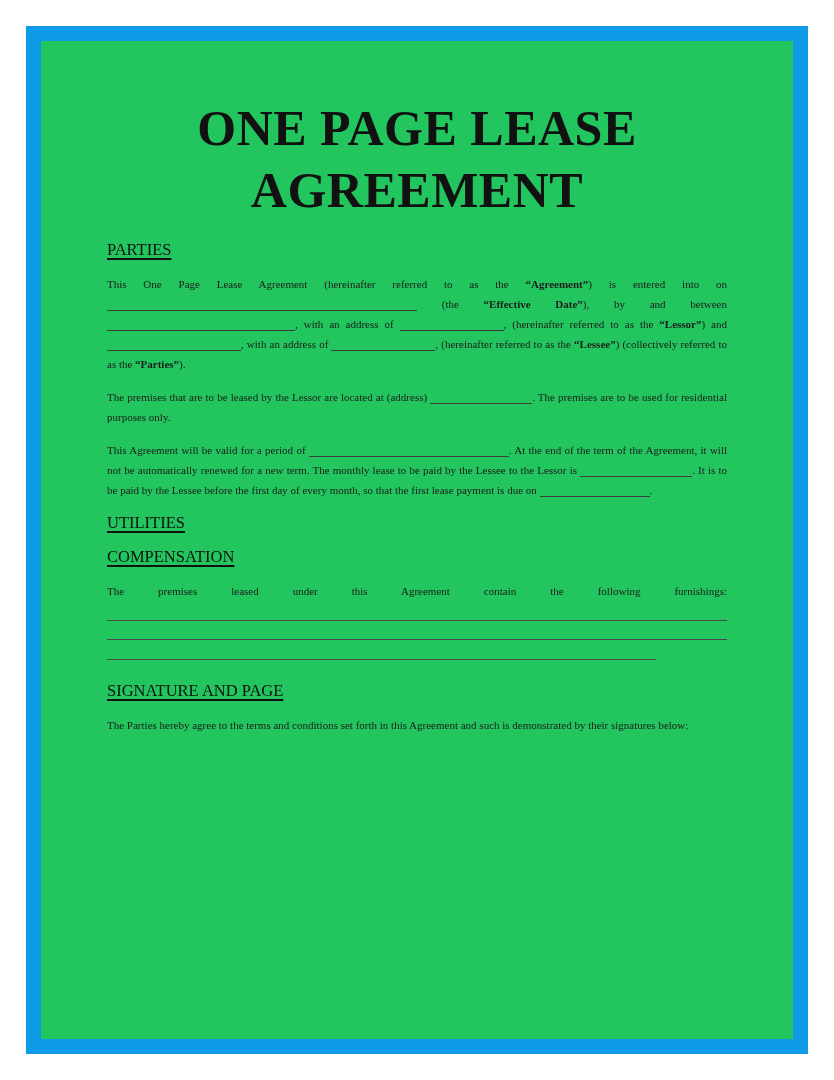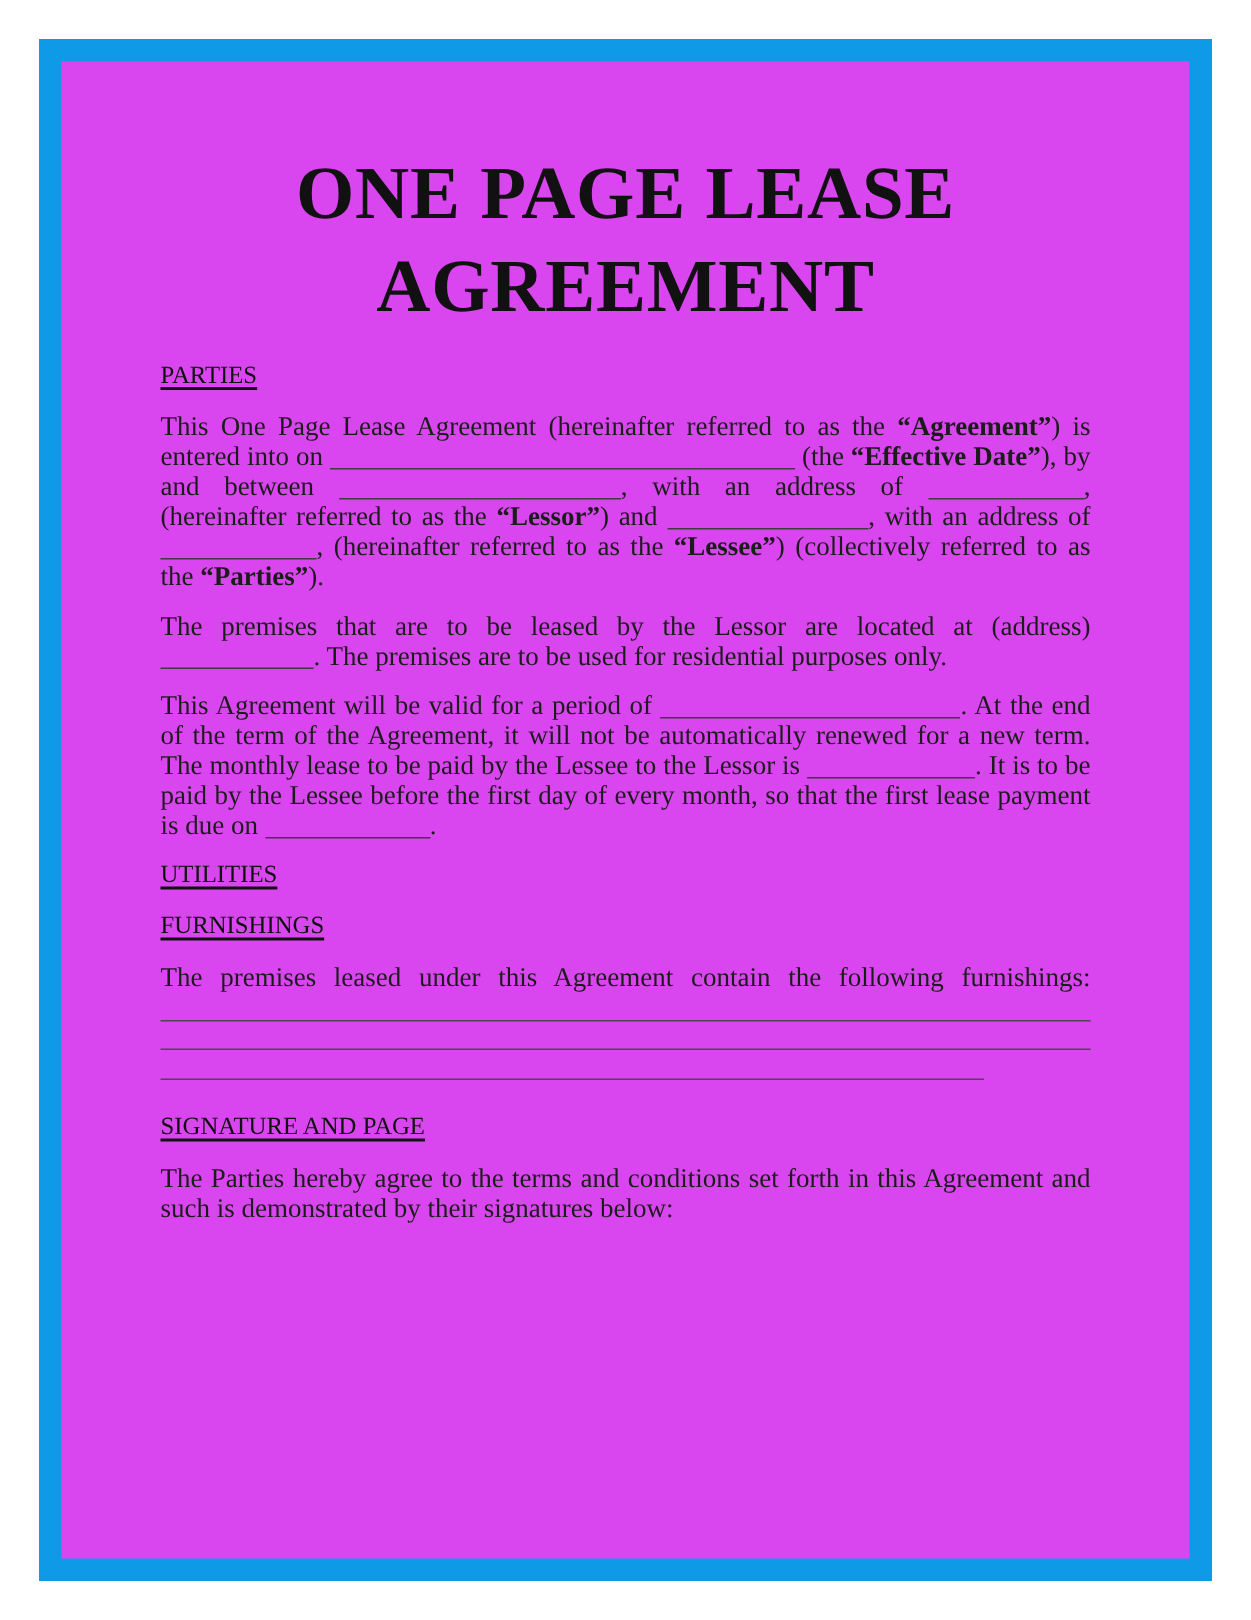--- a/index.html
+++ b/index.html
@@ -16,21 +16,21 @@
     color: #1c1c1c;
   }
   .frame {
     position: absolute;
     left: 26px;
     top: 26px;
     width: 782px;
     height: 1028px;
     box-sizing: border-box;
     border: 15px solid #0f9ae8; 
-    background: #d946ef;
+    background: #22c55e;
   }
   .content {
     box-sizing: border-box;
     width: 100%;
     height: 100%;
     padding: 56px 66px 0 66px;
   }
   h1.doc-title {
     font-size: 50px;
     line-height: 62px;
@@ -45,21 +45,21 @@
     font-size: 16.5px;
     line-height: 20px;
     font-weight: normal;
     margin: 0 0 14px 0;
     text-decoration: underline;
     text-decoration-thickness: 1.5px;
     text-underline-offset: 3px;
     color: #111111;
   }
   p.para {
-    font-size: 18px;
+    font-size: 11px;
     line-height: 20px;
     margin: 0 0 13px 0;
     text-align: justify;
   }
   p.para.stretch {
     text-align-last: justify;
     margin-top: 13px;
   }
   p.para.no-gap { margin-bottom: 0; }
   .b { font-weight: bold; }
@@ -94,21 +94,21 @@
 
     <section>
       <p class="para"><span>This Agreement will be valid for a period of </span><span class="blank" style="width: 200px;"></span><span>. At the end of the term of the Agreement, it will not be automatically renewed for a new term. The monthly lease to be paid by the Lessee to the Lessor is </span><span class="blank" style="width: 112px;"></span><span>. It is to be paid by the Lessee before the first day of every month, so that the first lease payment is due on </span><span class="blank" style="width: 110px;"></span><span>.</span></p>
     </section>
 
     <section>
       <h2 class="sec-heading">UTILITIES</h2>
     </section>
 
     <section>
-      <h2 class="sec-heading">FURNISHINGS</h2>
+      <h2 class="sec-heading">COMPENSATION</h2>
       <p class="para stretch no-gap"><span>The premises leased under this Agreement contain the following furnishings:</span></p>
       <div class="write-lines">
           <div class="write-line" style="width: 100%;"></div>
           <div class="write-line" style="width: 100%;"></div>
           <div class="write-line" style="width: 88.5%;"></div>
         </div>
     </section>
 
     <section>
       <h2 class="sec-heading">SIGNATURE AND PAGE</h2>

